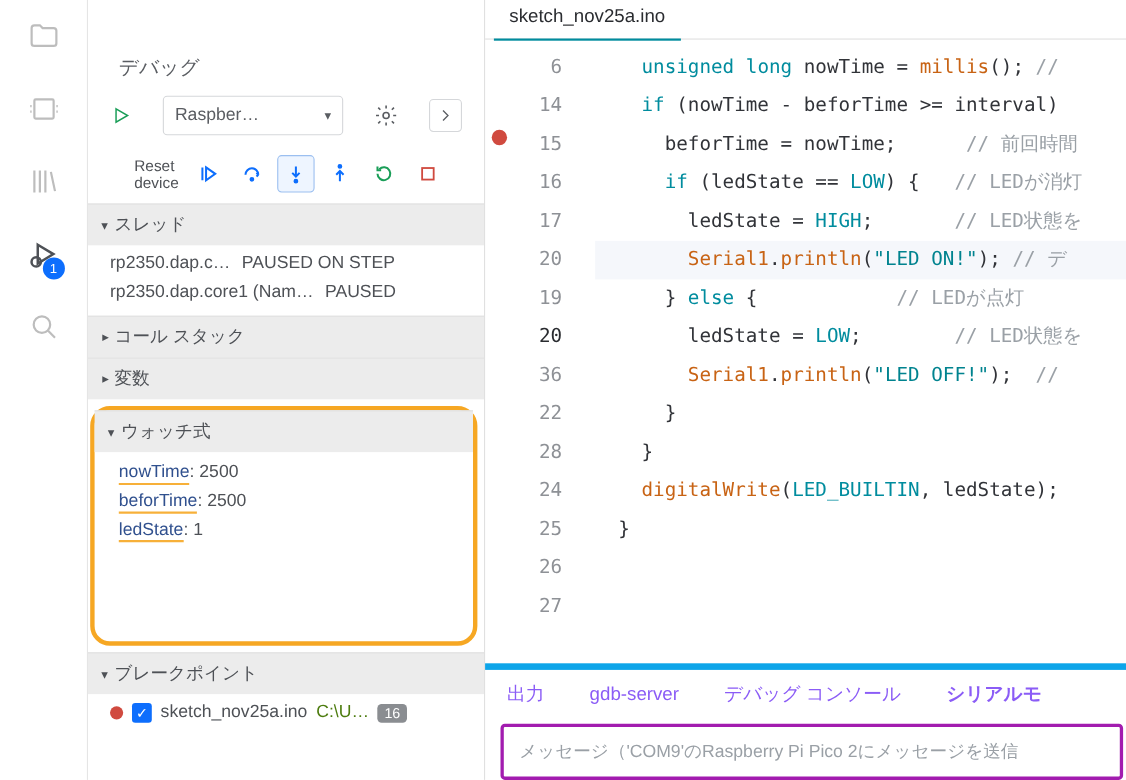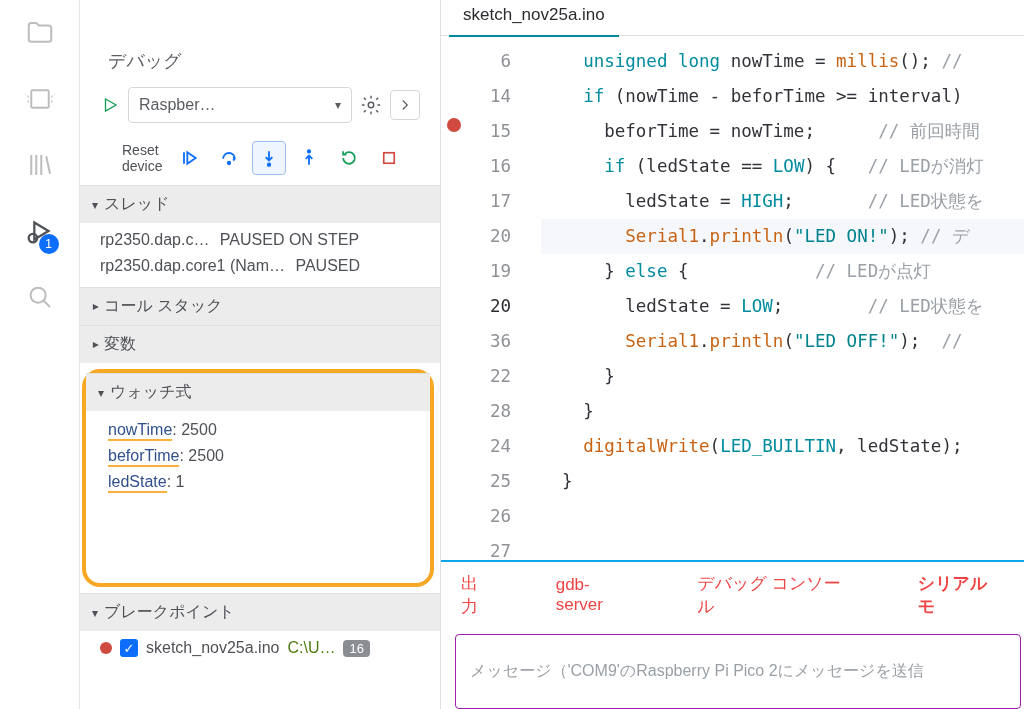--- a/index.html
+++ b/index.html
@@ -60,21 +60,21 @@
     }
     .panel-title {
       padding: 14px 18px 6px 28px;
       color: #5a5d62;
       font-size: 18px;
       margin-top: 35px;
     }
     .debug-toolbar {
       display: flex;
       align-items: center;
-      gap: 4px;
+      gap: 24px;
       padding: 8px 20px 10px 16px;
     }
     .run-btn {
       width: 28px; height: 28px;
       display:flex;align-items:center;justify-content:center;
       color:#1a9e58;
       cursor:pointer;
     }
     .config-select {
       flex:1;
@@ -177,32 +177,32 @@
     .bp-gutter .dot.on { visibility:visible; }
     .line-gutter { width:56px; text-align:right; color:#8e9196; padding:8px 12px 0 0;}
     .code-lines { flex:1; padding:8px 0 0 18px; white-space:pre; color:#313338; overflow:hidden;}
     .code-lines .hl-line { background:linear-gradient(#f5f7fb,#f5f7fb); }
     .tok-kw { color:#008c9e; }
     .tok-fn { color:#c86314; }
     .tok-const { color:#008c9e; }
     .tok-str { color:#00838f; }
     .tok-cmt { color:#9aa0a6; }
     .bottom-tabs {
-      display:flex;gap:61px;align-items:center;
-      border-top:2px solid #0ea5e9;
+      display:flex;gap:41px;align-items:center;
+      border-top:6px solid #0ea5e9;
       padding:8px 20px;
       font-size:17px;
-      color:#ef4444;
+      color:#8b5cf6;
     }
     .bottom-tab { cursor:pointer; padding:2px 0; }
     .bottom-tab.active { font-weight:600; }
     .serial-input {
-      border:1px solid #a21caf;
+      border:3px solid #a21caf;
       border-radius:4px;
-      padding:26px 14px;
+      padding:12px 14px;
       margin:6px 3px 0 14px;
       color:#9aa0a6;
       font-size:16px;
       overflow:hidden;
       white-space:nowrap;
     }
   </style>
 </head>
 <body>
 

